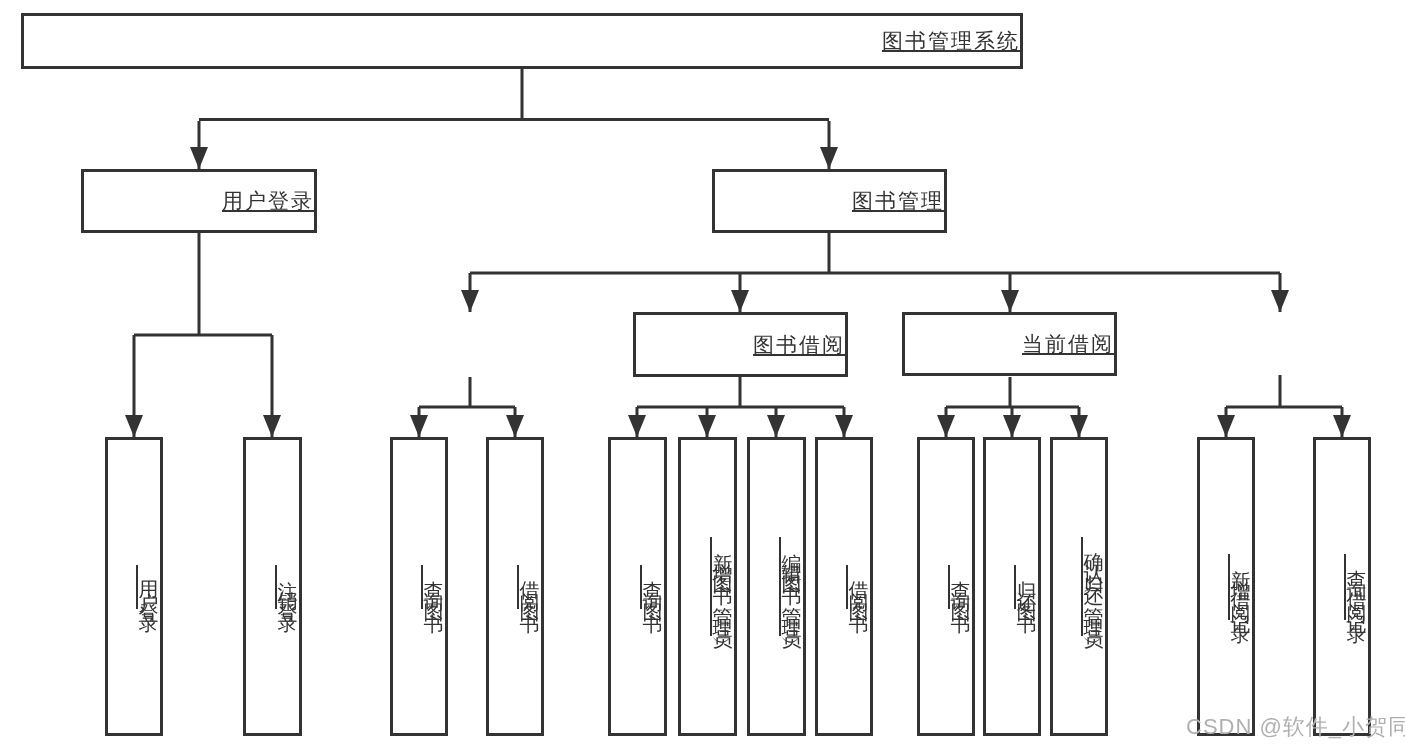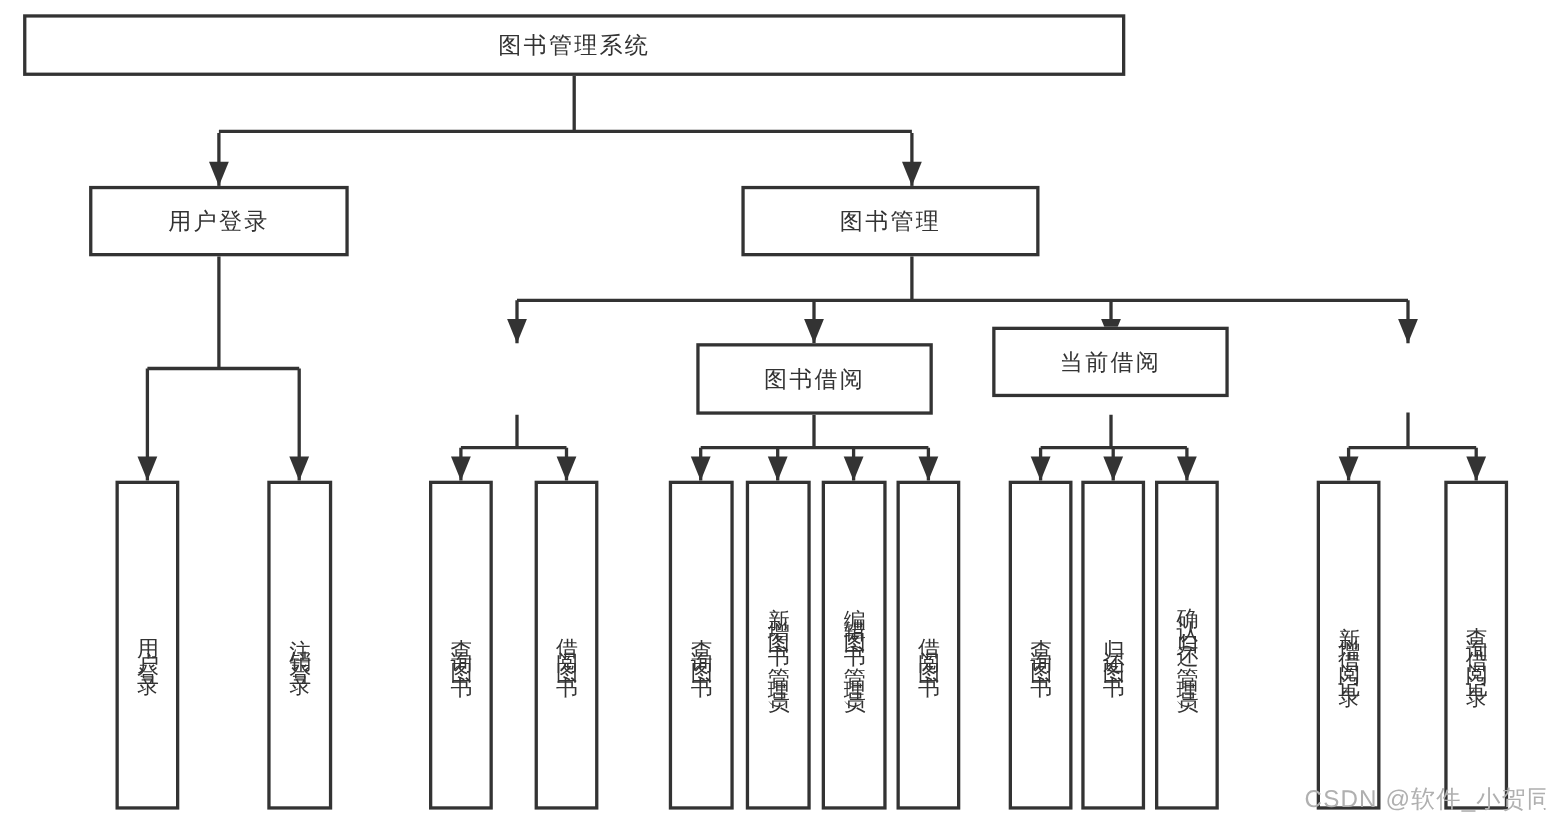--- a/index.html
+++ b/index.html
@@ -24,21 +24,22 @@
     height: 747px;
     pointer-events: none;
   }
   .node {
     position: absolute;
     box-sizing: border-box;
     border: 3px solid #333333;
     background: #ffffff;
     display: flex;
     align-items: center;
-    justify-content: center;
+    justify-content: flex-end;
+    text-decoration: underline;
   }
   .node .label {
     font-size: 21px;
     color: #333333;
     letter-spacing: 2px;
     white-space: nowrap;
   }
   .leaf .vlabel {
     writing-mode: vertical-rl;
     text-orientation: mixed;
@@ -96,28 +97,28 @@
     </g>
   </svg>
 
   <div class="node" style="left:21px; top:13px; width:1002px; height:56px">
     <span class="label">图书管理系统</span>
   </div>
 
   <div class="node" style="left:81px; top:169px; width:236px; height:64px">
     <span class="label">用户登录</span>
   </div>
-  <div class="node" style="left:674px; top:169px; width:271px; height:64px">
+  <div class="node" style="left:712px; top:169px; width:235px; height:64px">
     <span class="label">图书管理</span>
   </div>
 
   <div class="node" style="left:633px; top:312px; width:215px; height:65px">
     <span class="label">图书借阅</span>
   </div>
-  <div class="node" style="left:902px; top:297px; width:215px; height:64px">
+  <div class="node" style="left:902px; top:312px; width:215px; height:64px">
     <span class="label">当前借阅</span>
   </div>
 
   <div class="node leaf" style="left:105px; top:437px; width:58px; height:299px">
     <span class="vlabel">用户登录</span>
   </div>
   <div class="node leaf" style="left:243px; top:437px; width:59px; height:299px">
     <span class="vlabel">注销登录</span>
   </div>
 

